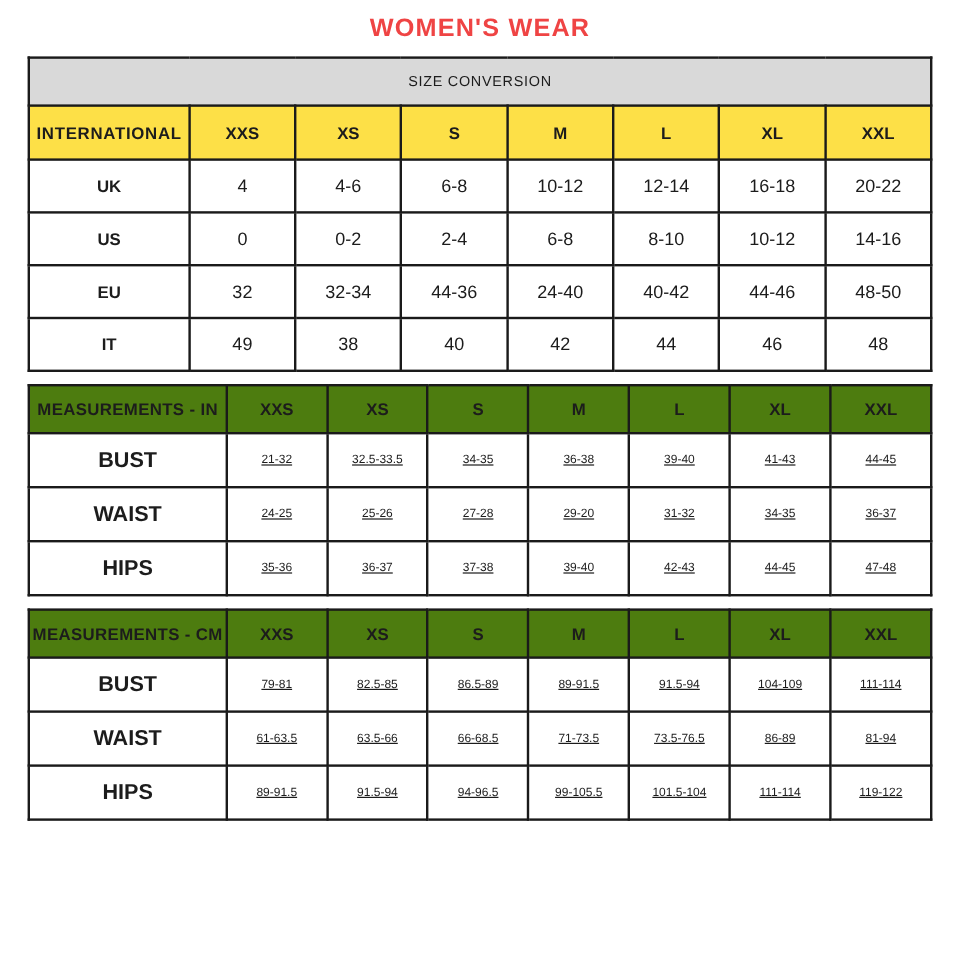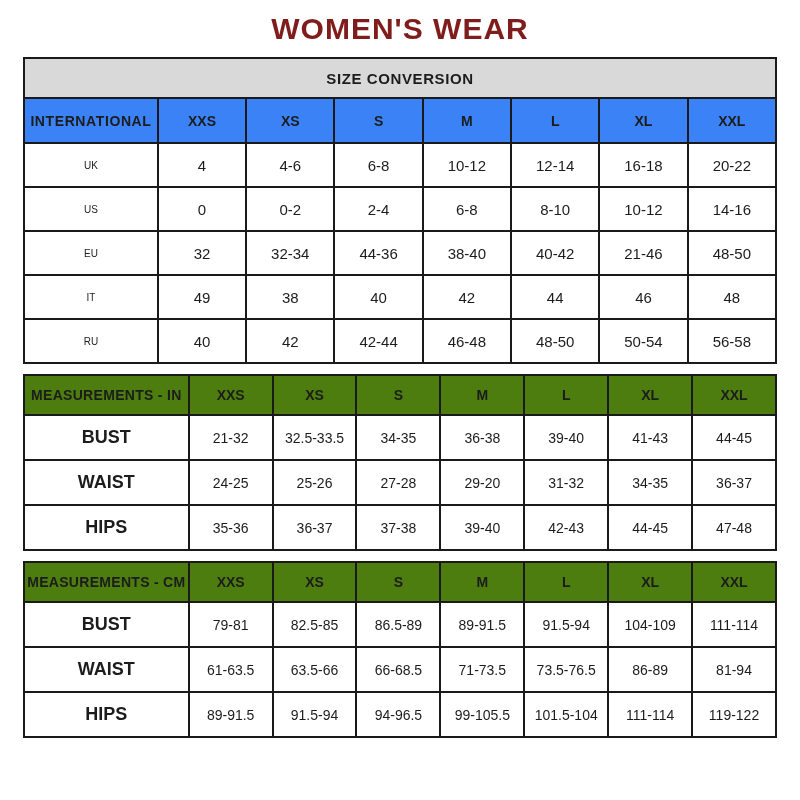--- a/index.html
+++ b/index.html
@@ -6,60 +6,60 @@
   html, body {
     margin: 0; padding: 0;
     width: 800px; height: 800px;
     background: #ffffff;
     font-family: "Liberation Sans", sans-serif;
     color: #1c1c1c;
   }
   .page { padding: 10px 23px 0 23px; }
   .title {
     text-align: center;
-    font-size: 30px;
+    font-size: 21px;
     font-weight: bold;
     letter-spacing: 1px;
-    color: #7f1d1d;
+    color: #ef4444;
     margin: 2px 0 11px 0;
   }
   table.chart-table {
     width: 100%;
     border-collapse: collapse;
     table-layout: fixed;
   }
   th, td {
     border: 2px solid #1a1a1a;
     text-align: center;
     vertical-align: middle;
     padding: 2px;
   }
   
   .merged-header {
     background: #d9d9d9;
     height: 40px;
-    font-size: 15px;
-    font-weight: bold;
+    font-size: 12px;
+    font-weight: normal;
     letter-spacing: 0.6px;
   }
-  .t1 tr.col-head th { height: 45px; background: #3b82f6; font-size: 14px; font-weight: bold; }
+  .t1 tr.col-head th { height: 45px; background: #fde047; font-size: 14px; font-weight: bold; }
   .t1 tr.col-head th.label-cell { letter-spacing: 0.6px; }
-  .t1 tbody th.label-cell { font-size: 10px; font-weight: normal; height: 44px; }
+  .t1 tbody th.label-cell { font-size: 14px; font-weight: bold; height: 44px; }
   .t1 tbody td { font-size: 15px; font-weight: normal; height: 44px; }
   
   .tm { margin-top: 10px; }
   .tm tr.col-head th {
     background: #4d7c0f;
     height: 40px;
     font-size: 14px;
     font-weight: bold;
   }
   .tm tr.col-head th.label-cell { letter-spacing: 0.3px; }
   .tm tbody th.label-cell { font-size: 18px; font-weight: bold; height: 45px; }
-  .tm tbody td { font-size: 14px; font-weight: normal; height: 45px; }
+  .tm tbody td { font-size: 10px; font-weight: normal; height: 45px; text-decoration: underline; }
 </style>
 </head>
 <body>
 
 <div class="page">
 
   <h1 class="title">WOMEN'S WEAR</h1>
 
   <table class="chart-table t1">
     <colgroup>
@@ -106,44 +106,34 @@
           <td>6-8</td>
           <td>8-10</td>
           <td>10-12</td>
           <td>14-16</td>
         </tr>
         <tr>
           <th class="label-cell">EU</th>
           <td>32</td>
           <td>32-34</td>
           <td>44-36</td>
-          <td>38-40</td>
+          <td>24-40</td>
           <td>40-42</td>
-          <td>21-46</td>
+          <td>44-46</td>
           <td>48-50</td>
         </tr>
         <tr>
           <th class="label-cell">IT</th>
           <td>49</td>
           <td>38</td>
           <td>40</td>
           <td>42</td>
           <td>44</td>
           <td>46</td>
           <td>48</td>
-        </tr>
-        <tr>
-          <th class="label-cell">RU</th>
-          <td>40</td>
-          <td>42</td>
-          <td>42-44</td>
-          <td>46-48</td>
-          <td>48-50</td>
-          <td>50-54</td>
-          <td>56-58</td>
         </tr>
       </tbody>
   </table>
 
   <table class="chart-table tm t2">
     <colgroup>
       <col style="width:21.9%">
       <col>
         <col>
         <col>

